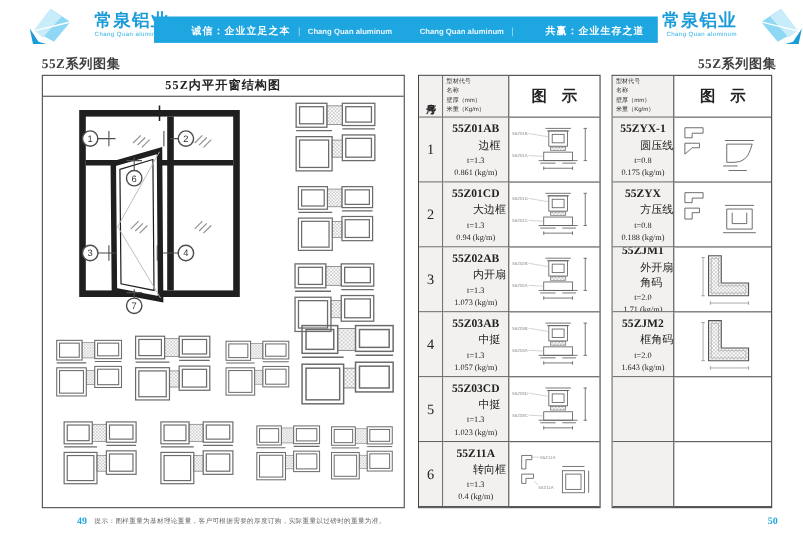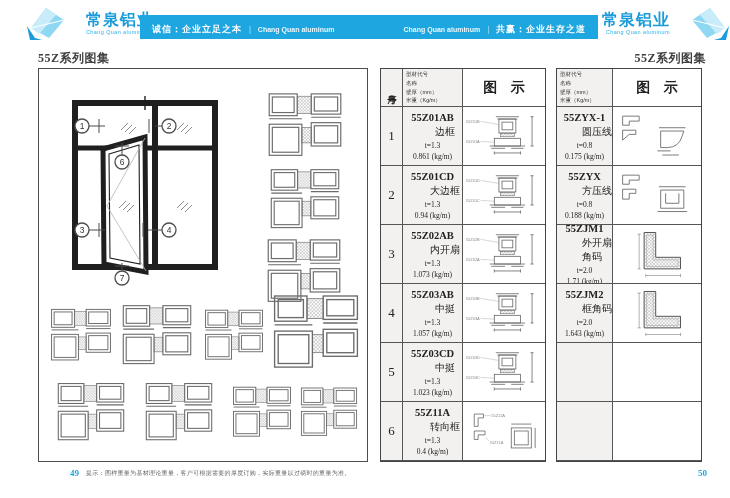--- a/index.html
+++ b/index.html
@@ -10,21 +10,21 @@
   .logo-left{left:26px;top:7px;}
   .logo-right{left:602px;top:7px;flex-direction:row-reverse;}
   .logo-icon{width:40px;height:34px;}
   .logo-right .logo-icon{transform:scaleX(-1);}
   .logo-text{display:flex;flex-direction:column;line-height:1;}
   .logo-cn{font-size:16px;font-weight:bold;color:#1b9cd8;letter-spacing:1px;}
   .logo-en{font-size:5.5px;color:#2fb2e6;margin-top:2px;letter-spacing:.4px;}
   .logo-right .logo-text{align-items:flex-end;}
   .banner{position:absolute;left:140px;top:15px;width:458px;height:24px;background:#1ea6e1;
           display:flex;align-items:center;justify-content:space-between;padding:0 12px;box-sizing:border-box;}
-  .banner .cn{color:#fff;font-size:9px;font-weight:bold;letter-spacing:1px;}
+  .banner .cn{color:#fff;font-size:9px;font-weight:bold;letter-spacing:1px;margin-left:22px;}
   .banner .en{color:#eaf7fd;font-size:7px;font-weight:bold;}
   .banner .dv{color:#cdeefb;font-size:8px;margin:0 4px;}
   
   .sect-title{position:absolute;top:50px;font-size:12px;font-weight:bold;color:#404040;
               font-family:"Liberation Serif",serif;letter-spacing:.5px;}
   .sect-title.left{left:38px;}
   .sect-title.right{left:560px;width:146px;text-align:right;}
   
   .diagram-box{position:absolute;left:38px;top:68px;width:330px;height:394px;
                border:1.5px solid #4c4c4c;box-sizing:border-box;background:#fff;}
@@ -118,20 +118,21 @@
     <div class="logo-text">
       <span class="logo-cn">常泉铝业</span>
       <span class="logo-en">Chang Quan aluminum</span>
     </div>
   </div>
 
   <div class="sect-title left">55Z系列图集</div>
   <div class="sect-title right">55Z系列图集</div>
 
   <section class="diagram-box">
+    <div class="diagram-title">55Z内平开窗结构图</div>
     <svg class="diagram-canvas" viewBox="0 0 327 372">
 
       <g transform="translate(20,0)">
         <rect x="16" y="15" width="140" height="164" fill="none" stroke="#1f1f1f" stroke-width="6"></rect>
         <line x1="96" y1="18" x2="96" y2="176" stroke="#1f1f1f" stroke-width="6"></line>
         <line x1="19" y1="60" x2="153" y2="60" stroke="#1f1f1f" stroke-width="5"></line>
         <line x1="86" y1="8" x2="86" y2="22" stroke="#1f1f1f" stroke-width="1.4"></line>
 
         <polygon points="44,61 86,49 87,184 45,176" fill="#ffffff" stroke="#1f1f1f" stroke-width="5"></polygon>
         <polygon points="50,66 80,57 81,176 51,170" fill="none" stroke="#1f1f1f" stroke-width="1.1"></polygon>

